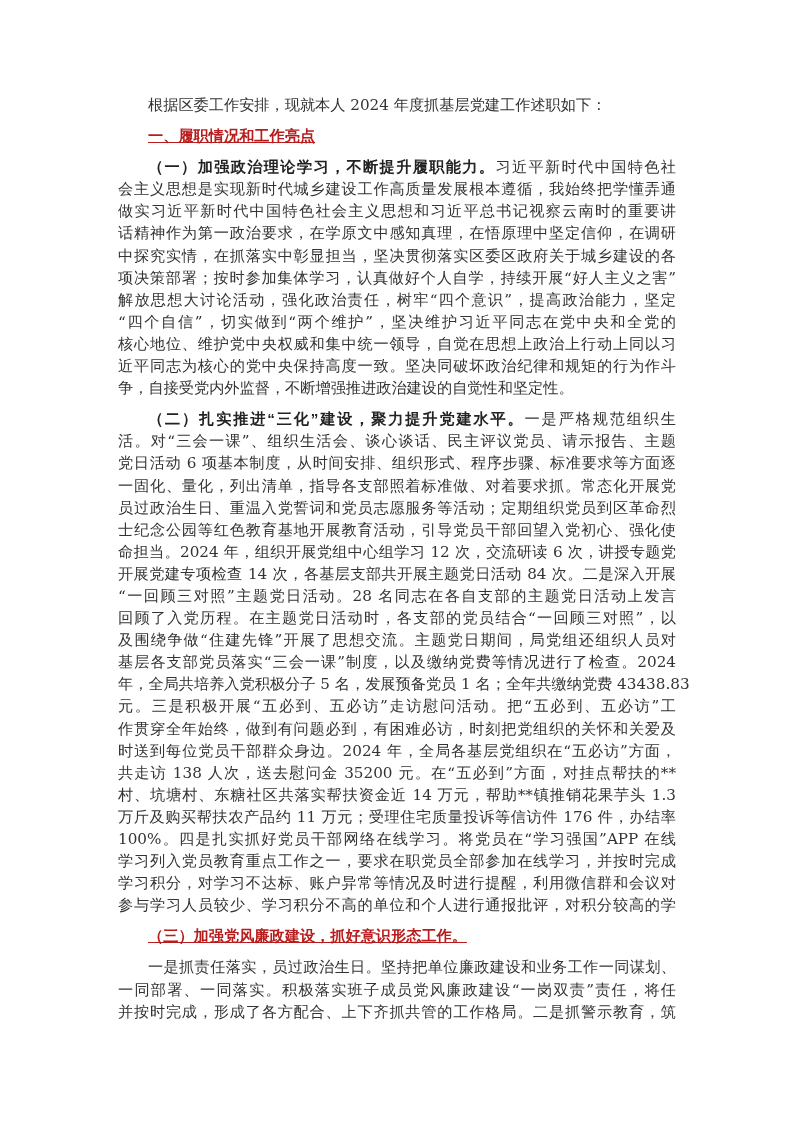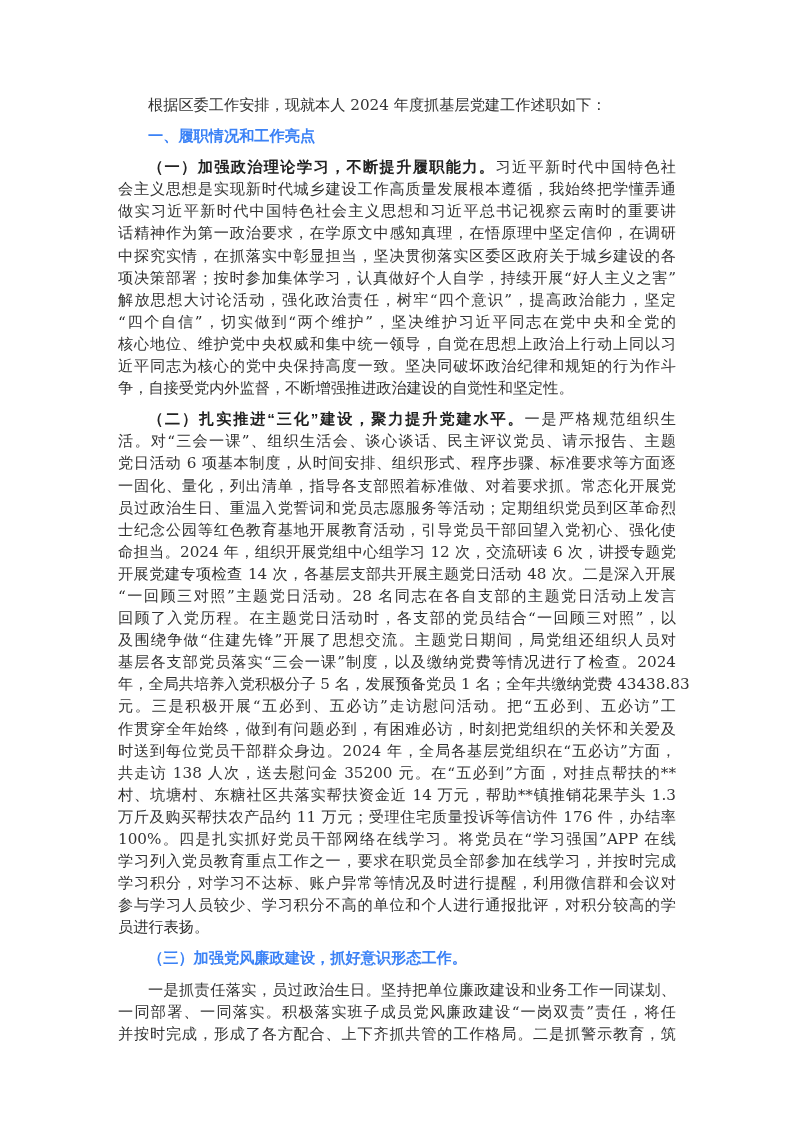--- a/index.html
+++ b/index.html
@@ -4,21 +4,21 @@
 <style>
   html, body { margin: 0; padding: 0; background: #ffffff; }
   body { width: 793px; height: 1122px; position: relative; overflow: hidden; }
   .page { position: absolute; left: 0; top: 0; width: 793px; height: 1024px; background: #fff; }
   .content { position: absolute; left: 118px; top: 94px; width: 558px;
     font-family: "DejaVu Serif", "Liberation Serif", serif; font-size: 15.2px; color: #333; }
   .line { height: 22.1px; line-height: 22.1px; white-space: nowrap; text-align: justify; text-align-last: justify; overflow: visible; }
   .line.last { text-align-last: left; }
   .gap { height: 9px; }
   .indent { padding-left: 30px; }
-  .heading { font-family: "DejaVu Sans", "Liberation Sans", sans-serif; font-weight: bold; color: #3b82f6; }
+  .heading { font-family: "DejaVu Sans", "Liberation Sans", sans-serif; font-weight: bold; color: #b91c1c; text-decoration: underline; }
   .b { font-family: Liberation Sans, sans-serif; font-weight: bold; color: #222; }
 </style>
 </head>
 <body>
 
 <div class="page">
   <div class="content">
 
     <div class="line indent last">根据区委工作安排，现就本人 2024 年度抓基层党建工作述职如下：</div>
     <div class="gap"></div>
@@ -41,37 +41,36 @@
     <div class="gap"></div>
 
     <div>
       <div class="line indent"><span class="b">（二）扎实推进“三化”建设，聚力提升党建水平。</span><span>一是严格规范组织生</span></div>
       <div class="line">活。对“三会一课”、组织生活会、谈心谈话、民主评议党员、请示报告、主题</div>
       <div class="line">党日活动 6 项基本制度，从时间安排、组织形式、程序步骤、标准要求等方面逐</div>
       <div class="line">一固化、量化，列出清单，指导各支部照着标准做、对着要求抓。常态化开展党</div>
       <div class="line">员过政治生日、重温入党誓词和党员志愿服务等活动；定期组织党员到区革命烈</div>
       <div class="line">士纪念公园等红色教育基地开展教育活动，引导党员干部回望入党初心、强化使</div>
       <div class="line">命担当。2024 年，组织开展党组中心组学习 12 次，交流研读 6 次，讲授专题党</div>
-      <div class="line">开展党建专项检查 14 次，各基层支部共开展主题党日活动 48 次。二是深入开展</div>
+      <div class="line">开展党建专项检查 14 次，各基层支部共开展主题党日活动 84 次。二是深入开展</div>
       <div class="line">“一回顾三对照”主题党日活动。28 名同志在各自支部的主题党日活动上发言</div>
       <div class="line">回顾了入党历程。在主题党日活动时，各支部的党员结合“一回顾三对照”，以</div>
       <div class="line">及围绕争做“住建先锋”开展了思想交流。主题党日期间，局党组还组织人员对</div>
       <div class="line">基层各支部党员落实“三会一课”制度，以及缴纳党费等情况进行了检查。2024</div>
       <div class="line">年，全局共培养入党积极分子 5 名，发展预备党员 1 名；全年共缴纳党费 43438.83</div>
       <div class="line">元。三是积极开展“五必到、五必访”走访慰问活动。把“五必到、五必访”工</div>
       <div class="line">作贯穿全年始终，做到有问题必到，有困难必访，时刻把党组织的关怀和关爱及</div>
       <div class="line">时送到每位党员干部群众身边。2024 年，全局各基层党组织在“五必访”方面，</div>
       <div class="line">共走访 138 人次，送去慰问金 35200 元。在“五必到”方面，对挂点帮扶的**</div>
       <div class="line">村、坑塘村、东糖社区共落实帮扶资金近 14 万元，帮助**镇推销花果芋头 1.3</div>
       <div class="line">万斤及购买帮扶农产品约 11 万元；受理住宅质量投诉等信访件 176 件，办结率</div>
       <div class="line">100%。四是扎实抓好党员干部网络在线学习。将党员在“学习强国”APP 在线</div>
       <div class="line">学习列入党员教育重点工作之一，要求在职党员全部参加在线学习，并按时完成</div>
       <div class="line">学习积分，对学习不达标、账户异常等情况及时进行提醒，利用微信群和会议对</div>
       <div class="line">参与学习人员较少、学习积分不高的单位和个人进行通报批评，对积分较高的学</div>
-      <div class="line last">员进行表扬。</div>
     </div>
     <div class="gap"></div>
 
     <div class="line indent last heading">（三）加强党风廉政建设，抓好意识形态工作。</div>
     <div class="gap"></div>
 
     <div>
       <div class="line indent">一是抓责任落实，员过政治生日。坚持把单位廉政建设和业务工作一同谋划、</div>
       <div class="line">一同部署、一同落实。积极落实班子成员党风廉政建设“一岗双责”责任，将任</div>
       <div class="line">并按时完成，形成了各方配合、上下齐抓共管的工作格局。二是抓警示教育，筑</div>

